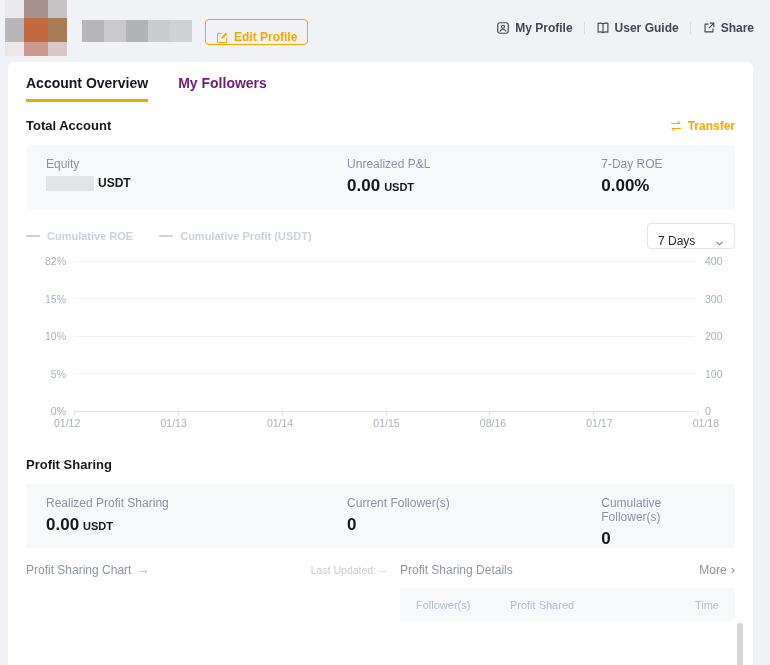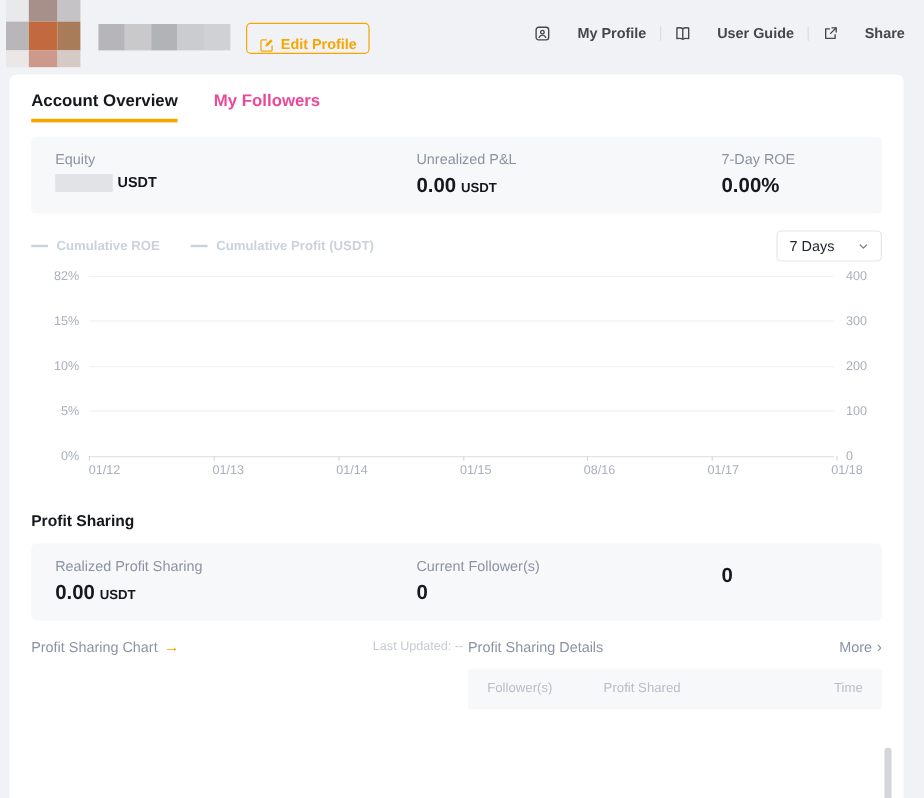--- a/index.html
+++ b/index.html
@@ -14,31 +14,31 @@
   .avatar{position:absolute;left:5px;top:0;display:grid;
     grid-template-columns:19px 24px 19px;grid-template-rows:18px 24px 14px}
   .avatar i{display:block}
   .nameblur{position:absolute;left:82px;top:20px;display:flex}
   .nameblur i{display:block;width:22px;height:22px}
   .edit-btn{position:absolute;left:205px;top:19px;height:26px;
     display:flex;align-items:flex-end;gap:5px;padding:0 10px;
     background:transparent;border:1px solid #f7a600;border-radius:4px;
     color:#f7a600;font-size:12px;font-weight:700;font-family:inherit;cursor:pointer}
   .top-links{position:absolute;right:16px;top:21px;display:flex;align-items:center;gap:11px}
-  .tlink{display:flex;gap:22px;font-size:12px;font-weight:600;
+  .tlink{display:flex;gap:5px;font-size:12px;font-weight:600;
     color:#43474f;text-decoration:none;cursor:pointer}
   .vdiv{width:1px;height:12px;background:#d9dce1}
   .oicon{stroke:#43474f;fill:none;stroke-width:1.3;stroke-linecap:round;stroke-linejoin:round}
 
   
   .card{position:relative;margin-left:8px;width:745px;height:663px;box-sizing:border-box;
     background:#ffffff;border-radius:6px 6px 0 0;padding:13px 18px 0;overflow:hidden}
 
   .tabs{display:flex;gap:30px}
-  .tab{font-size:14px;font-weight:700;color:#ec4899;padding-bottom:8px;
+  .tab{font-size:14px;font-weight:700;color:#701a75;padding-bottom:8px;
     border-bottom:3px solid transparent;cursor:pointer}
   .tab.active{color:#16181d;border-bottom-color:#f7a600}
 
   .section-row{display:flex;justify-content:space-between;align-items:center;margin-top:16px}
   .h-title{font-size:13px;font-weight:700;color:#16181d}
   .transfer{display:flex;align-items:center;gap:5px;color:#f7a600;
     font-size:12px;font-weight:600;cursor:pointer}
 
   .stats{margin-top:12px;height:64px;box-sizing:border-box;background:#f7f8fa;
     border-radius:4px;padding:12px 20px;display:grid;grid-template-columns:45% 38% 17%}
@@ -47,42 +47,42 @@
     font-size:17px;font-weight:700;color:#16181d}
   .unit{font-size:11px;font-weight:700;color:#16181d}
   .red-block{width:48px;height:15px;background:#e2e3e6;border-radius:1px;align-self:center}
 
   
   .legend-row{display:flex;justify-content:space-between;align-items:center;margin-top:14px}
   .legend{display:flex;gap:26px}
   .litem{display:flex;align-items:center;gap:7px;font-size:11px;font-weight:600;
     color:#ccd2dc;cursor:pointer}
   .ldash{width:14px;height:2px;background:#ccd2dc}
-  .select{display:flex;align-items:center;justify-content:space-between;gap:12px;
+  .select{display:flex;align-items:flex-end;justify-content:space-between;gap:12px;
     min-width:88px;height:26px;box-sizing:border-box;background:#fff;
     border:1px solid #e4e6ea;border-radius:4px;padding:0 10px;
     font-size:12px;color:#23262e;cursor:pointer}
   .chev{stroke:#7a8088;fill:none;stroke-width:1.4;stroke-linecap:round;stroke-linejoin:round}
 
   .plot{position:relative;margin-top:12px;height:150px}
   .grow{position:absolute;left:0;right:0;display:flex;align-items:center;
     transform:translateY(-50%)}
   .yl{width:40px;text-align:right;padding-right:8px;font-size:10.5px;color:#a9b0bc}
   .gline{flex:1;height:1px;background:#f0f1f4}
   .grow.base .gline{background:#e1e3e8}
   .yr{width:30px;padding-left:10px;font-size:10.5px;color:#a9b0bc}
   .ticks{position:relative;margin:0 38px 0 48px;height:4px}
   .ticks i{position:absolute;top:0;width:1px;height:4px;background:#d8dbe0}
-  .xlabels{display:flex;justify-content:space-between;margin:2px 16px 0 48px;
+  .xlabels{display:flex;justify-content:space-between;margin:2px 16px 0 28px;
     font-size:10.5px;color:#a9b0bc}
 
   .ps-title{margin-top:28px}
 
   
-  .bottom{display:grid;grid-template-columns:360px 1fr;gap:4px;margin-top:14px}
+  .bottom{display:grid;grid-template-columns:360px 1fr;gap:14px;margin-top:14px}
   .brow{display:flex;justify-content:space-between;align-items:center}
   .gray12{font-size:12px;color:#8b93a3}
   .pslink{display:flex;align-items:center;gap:5px;cursor:pointer}
   .o-arrow{color:#f7a600;font-weight:700;font-size:13px}
   .light11{font-size:10.5px;color:#c6cbd4}
   .brow2{margin-top:15px}
   .glegend{display:flex;align-items:center;gap:9px;font-size:11px;color:#99a1b0;cursor:pointer}
   .gmark{position:relative;width:18px;height:2px;border-radius:1px;background:#20b26c}
   .gmark:after{content:"";position:absolute;left:4px;top:-2.5px;width:7px;height:7px;
     border-radius:50%;background:#20b26c}
@@ -163,20 +163,32 @@
   </div>
 </div>
 
 <div class="card">
 
   <div class="tabs">
     <div class="tab active">Account Overview</div>
     <div class="tab">My Followers</div>
   </div>
 
+  <div class="section-row">
+    <div class="h-title">Total Account</div>
+    <div class="transfer">
+      <span style="display:flex">
+        <svg width="14" height="14" viewBox="0 0 16 16">
+          <path class="oicon" style="stroke:#f7a600" d="M3 5.2h9.4l-2.1-2.1"></path>
+          <path class="oicon" style="stroke:#f7a600" d="M13 10.8H3.6l2.1 2.1"></path>
+        </svg>
+      </span>
+      <span>Transfer</span>
+    </div>
+  </div>
 
   <div class="stats">
     <div>
       <div class="stat-label">Equity</div>
       <div class="stat-value">
         <span class="red-block"></span>
         <span class="unit" style="font-size:12px">USDT</span>
       </div>
     </div>
     <div>
@@ -271,20 +283,21 @@
         <span class="unit">USDT</span>
       </div>
     </div>
     <div>
       <div class="stat-label">Current Follower(s)</div>
       <div class="stat-value">
         <span>0</span>
       </div>
     </div>
     <div>
+      <div class="stat-label">Cumulative Follower(s)</div>
       <div class="stat-value">
         <span>0</span>
       </div>
     </div>
   </div>
 
   <div class="bottom">
     <div>
       <div class="brow">
         <div class="gray12 pslink">

